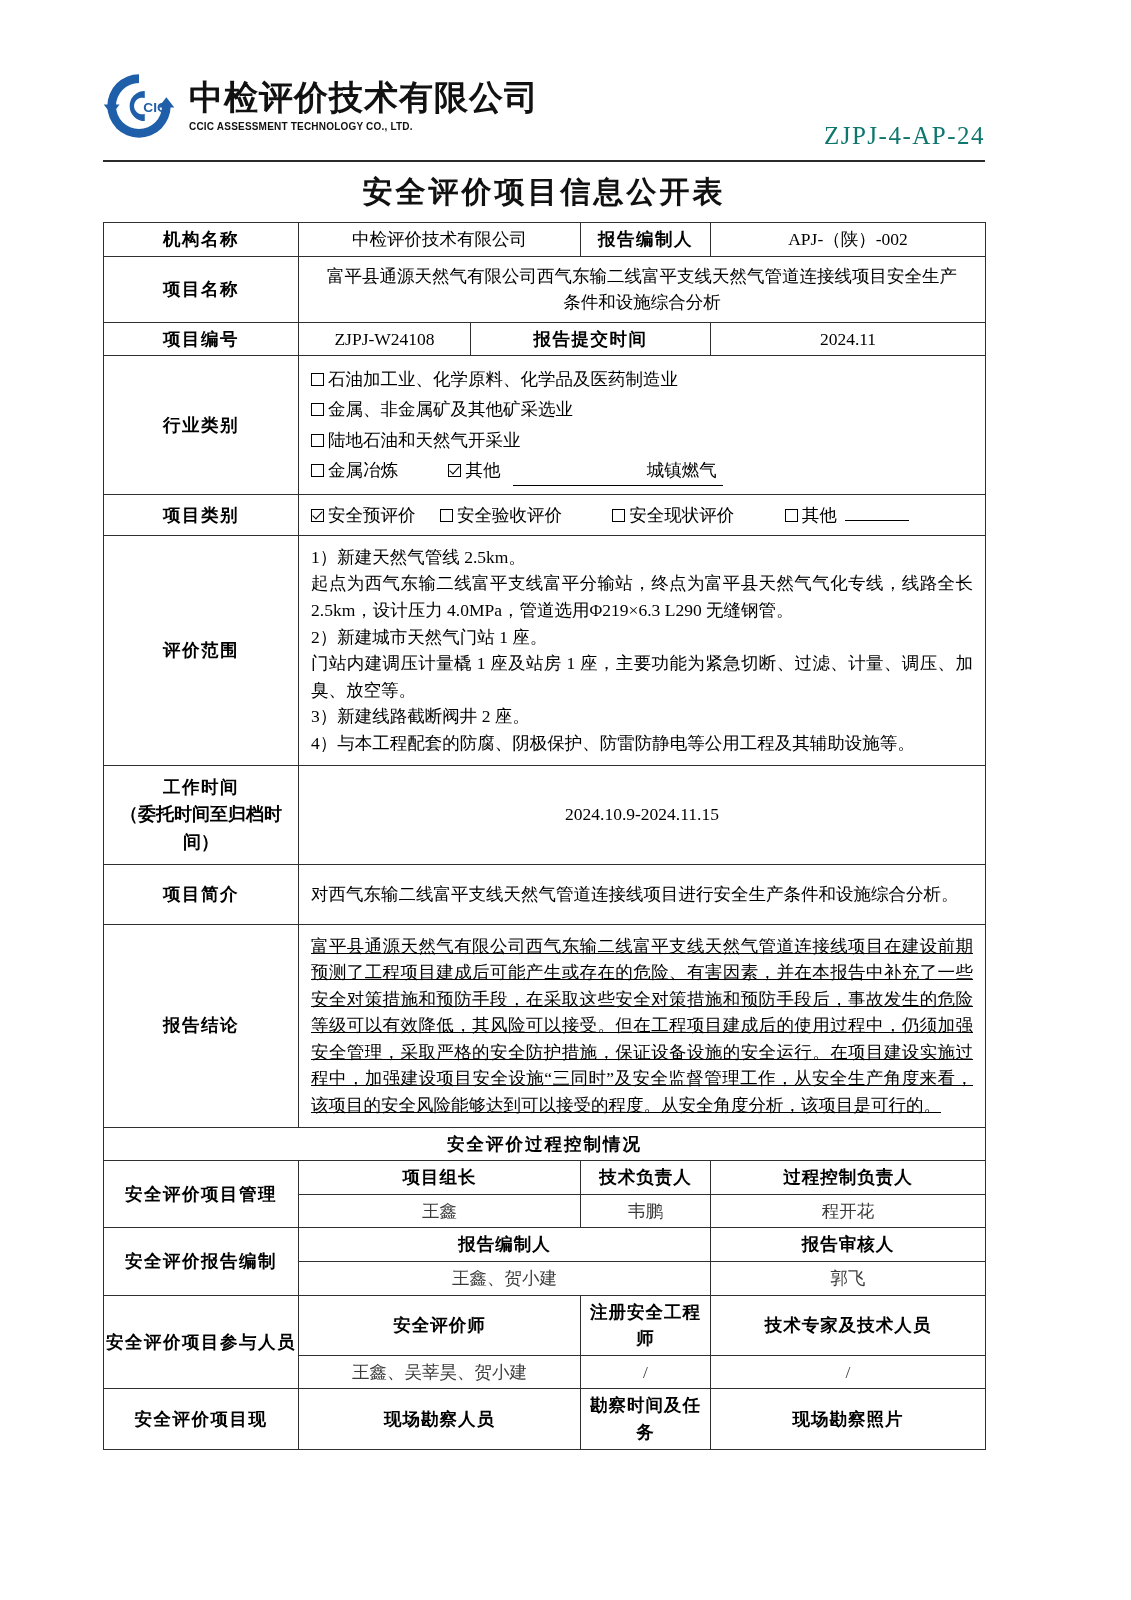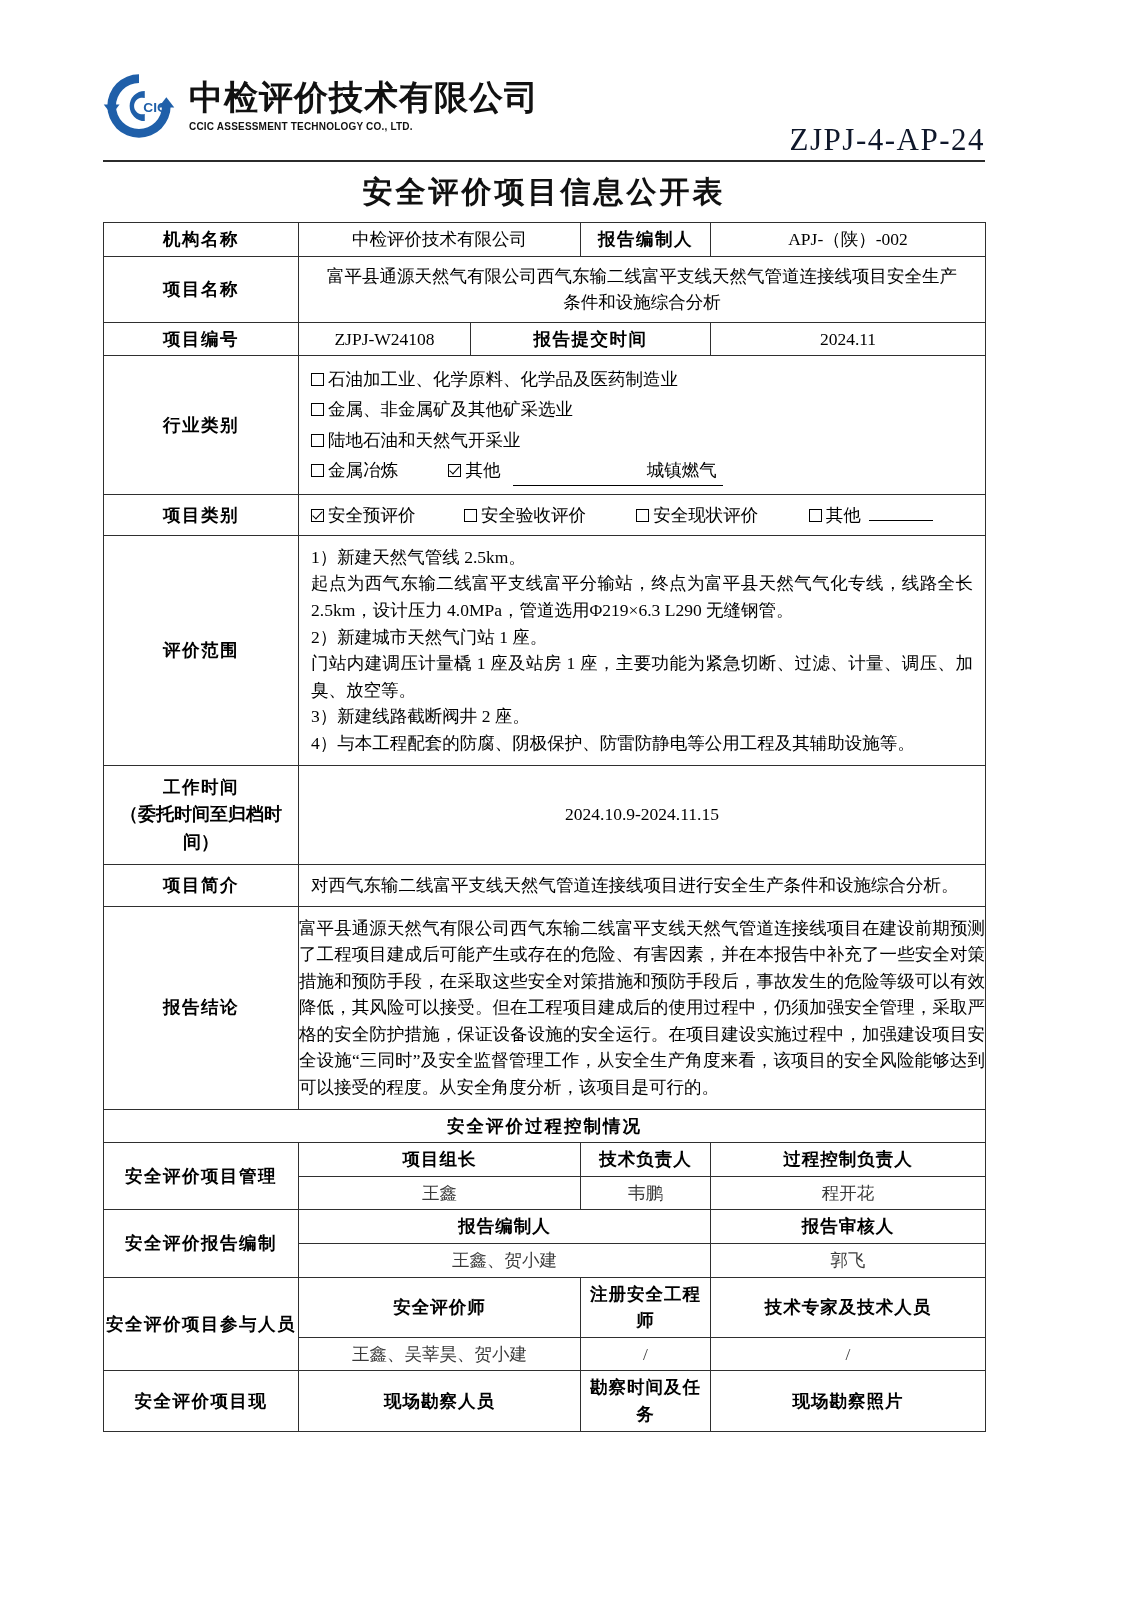--- a/index.html
+++ b/index.html
@@ -36,23 +36,23 @@
     font-weight: 700;
     font-size: 10px;
     letter-spacing: 0.2px;
     color: #111111;
     margin-top: 5px;
   }
   .doccode {
     position: absolute;
     right: 0; top: 52px;
     font-family: "Liberation Serif", "DejaVu Serif", serif;
-    font-size: 31px;
+    font-size: 25px;
     letter-spacing: 1.5px;
-    color: #0f172a;
+    color: #0f766e;
   }
   .header-rule {
     position: absolute;
     left: 103px; top: 160px;
     width: 882px; height: 0;
     border-top: 2.5px solid #2b2b2b;
   }
 
   .doc-title {
     position: absolute;
@@ -138,21 +138,21 @@
   .blank-line {
     display: inline-block;
     min-width: 210px;
     border-bottom: 1.4px solid #000;
     text-align: right;
     margin-left: 8px;
     padding: 0 6px;
   }
   .blank-line.short { min-width: 64px; }
   .sp-l { margin-left: 46px; margin-top: 12px; }
-  .sp-m { margin-left: 44px; }
+  .sp-m { margin-left: 20px; }
 
   .scope p { margin: 0; }
 </style>
 </head>
 <body>
 
 <div class="page">
 
   <div class="header">
     <div class="logo-block">
@@ -254,26 +254,26 @@
       <tr>
         <td class="lbl" style="padding:8px 2px;">
           <span>工作时间</span>
           <span class="lbl-sub">（委托时间至归档时间）</span>
         </td>
         <td colspan="4" class="ctr small-val" style="padding:14px 0;">2024.10.9-2024.11.15</td>
       </tr>
 
       <tr>
         <td class="lbl">项目简介</td>
-        <td colspan="4" class="just" style="padding:7px 12px;">对西气东输二线富平支线天然气管道连接线项目进行安全生产条件和设施综合分析。</td>
+        <td colspan="4" class="just" style="padding:16px 12px;">对西气东输二线富平支线天然气管道连接线项目进行安全生产条件和设施综合分析。</td>
       </tr>
 
       <tr>
         <td class="lbl">报告结论</td>
-        <td colspan="4" class="just concl" style="padding:8px 0;">富平县通源天然气有限公司西气东输二线富平支线天然气管道连接线项目在建设前期预测了工程项目建成后可能产生或存在的危险、有害因素，并在本报告中补充了一些安全对策措施和预防手段，在采取这些安全对策措施和预防手段后，事故发生的危险等级可以有效降低，其风险可以接受。但在工程项目建成后的使用过程中，仍须加强安全管理，采取严格的安全防护措施，保证设备设施的安全运行。在项目建设实施过程中，加强建设项目安全设施“三同时”及安全监督管理工作，从安全生产角度来看，该项目的安全风险能够达到可以接受的程度。从安全角度分析，该项目是可行的。</td>
+        <td colspan="4" class="just concl" style="padding:8px 12px;text-decoration:underline;">富平县通源天然气有限公司西气东输二线富平支线天然气管道连接线项目在建设前期预测了工程项目建成后可能产生或存在的危险、有害因素，并在本报告中补充了一些安全对策措施和预防手段，在采取这些安全对策措施和预防手段后，事故发生的危险等级可以有效降低，其风险可以接受。但在工程项目建成后的使用过程中，仍须加强安全管理，采取严格的安全防护措施，保证设备设施的安全运行。在项目建设实施过程中，加强建设项目安全设施“三同时”及安全监督管理工作，从安全生产角度来看，该项目的安全风险能够达到可以接受的程度。从安全角度分析，该项目是可行的。</td>
       </tr>
 
       <tr>
         <td colspan="5" class="section-title">安全评价过程控制情况</td>
       </tr>
 
       <tr>
         <td class="lbl" rowspan="2" style="padding:4px 2px;">安全评价项目管理</td>
         <td class="hdr-bold" colspan="2">项目组长</td>
         <td class="hdr-bold">技术负责人</td>

